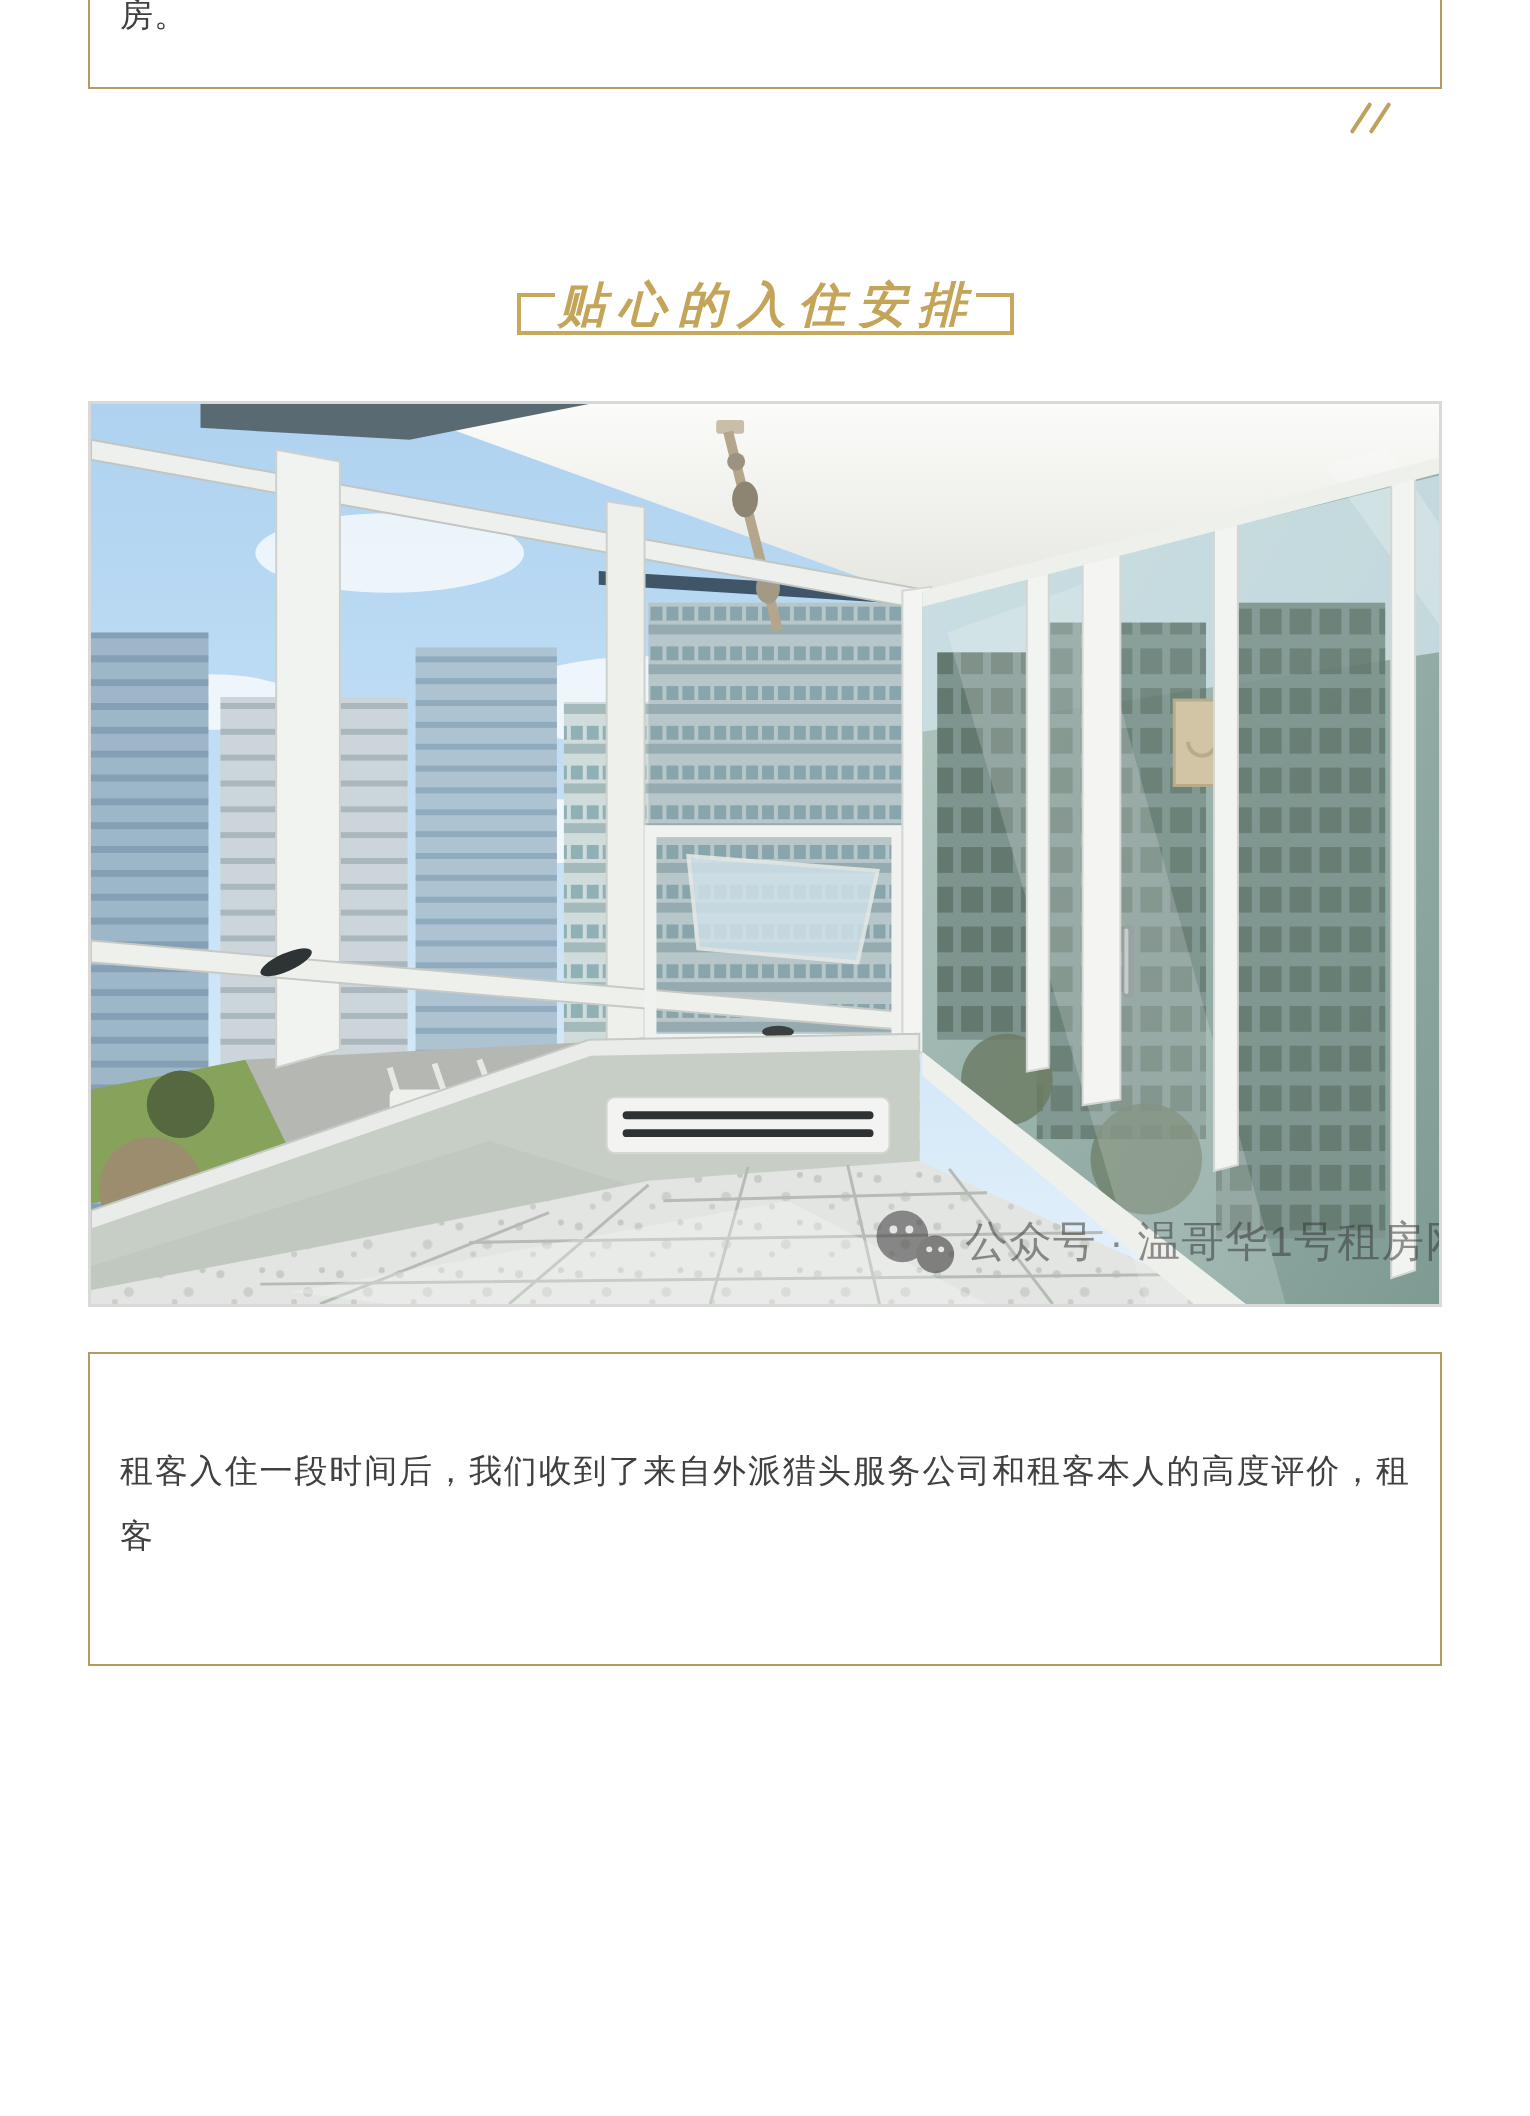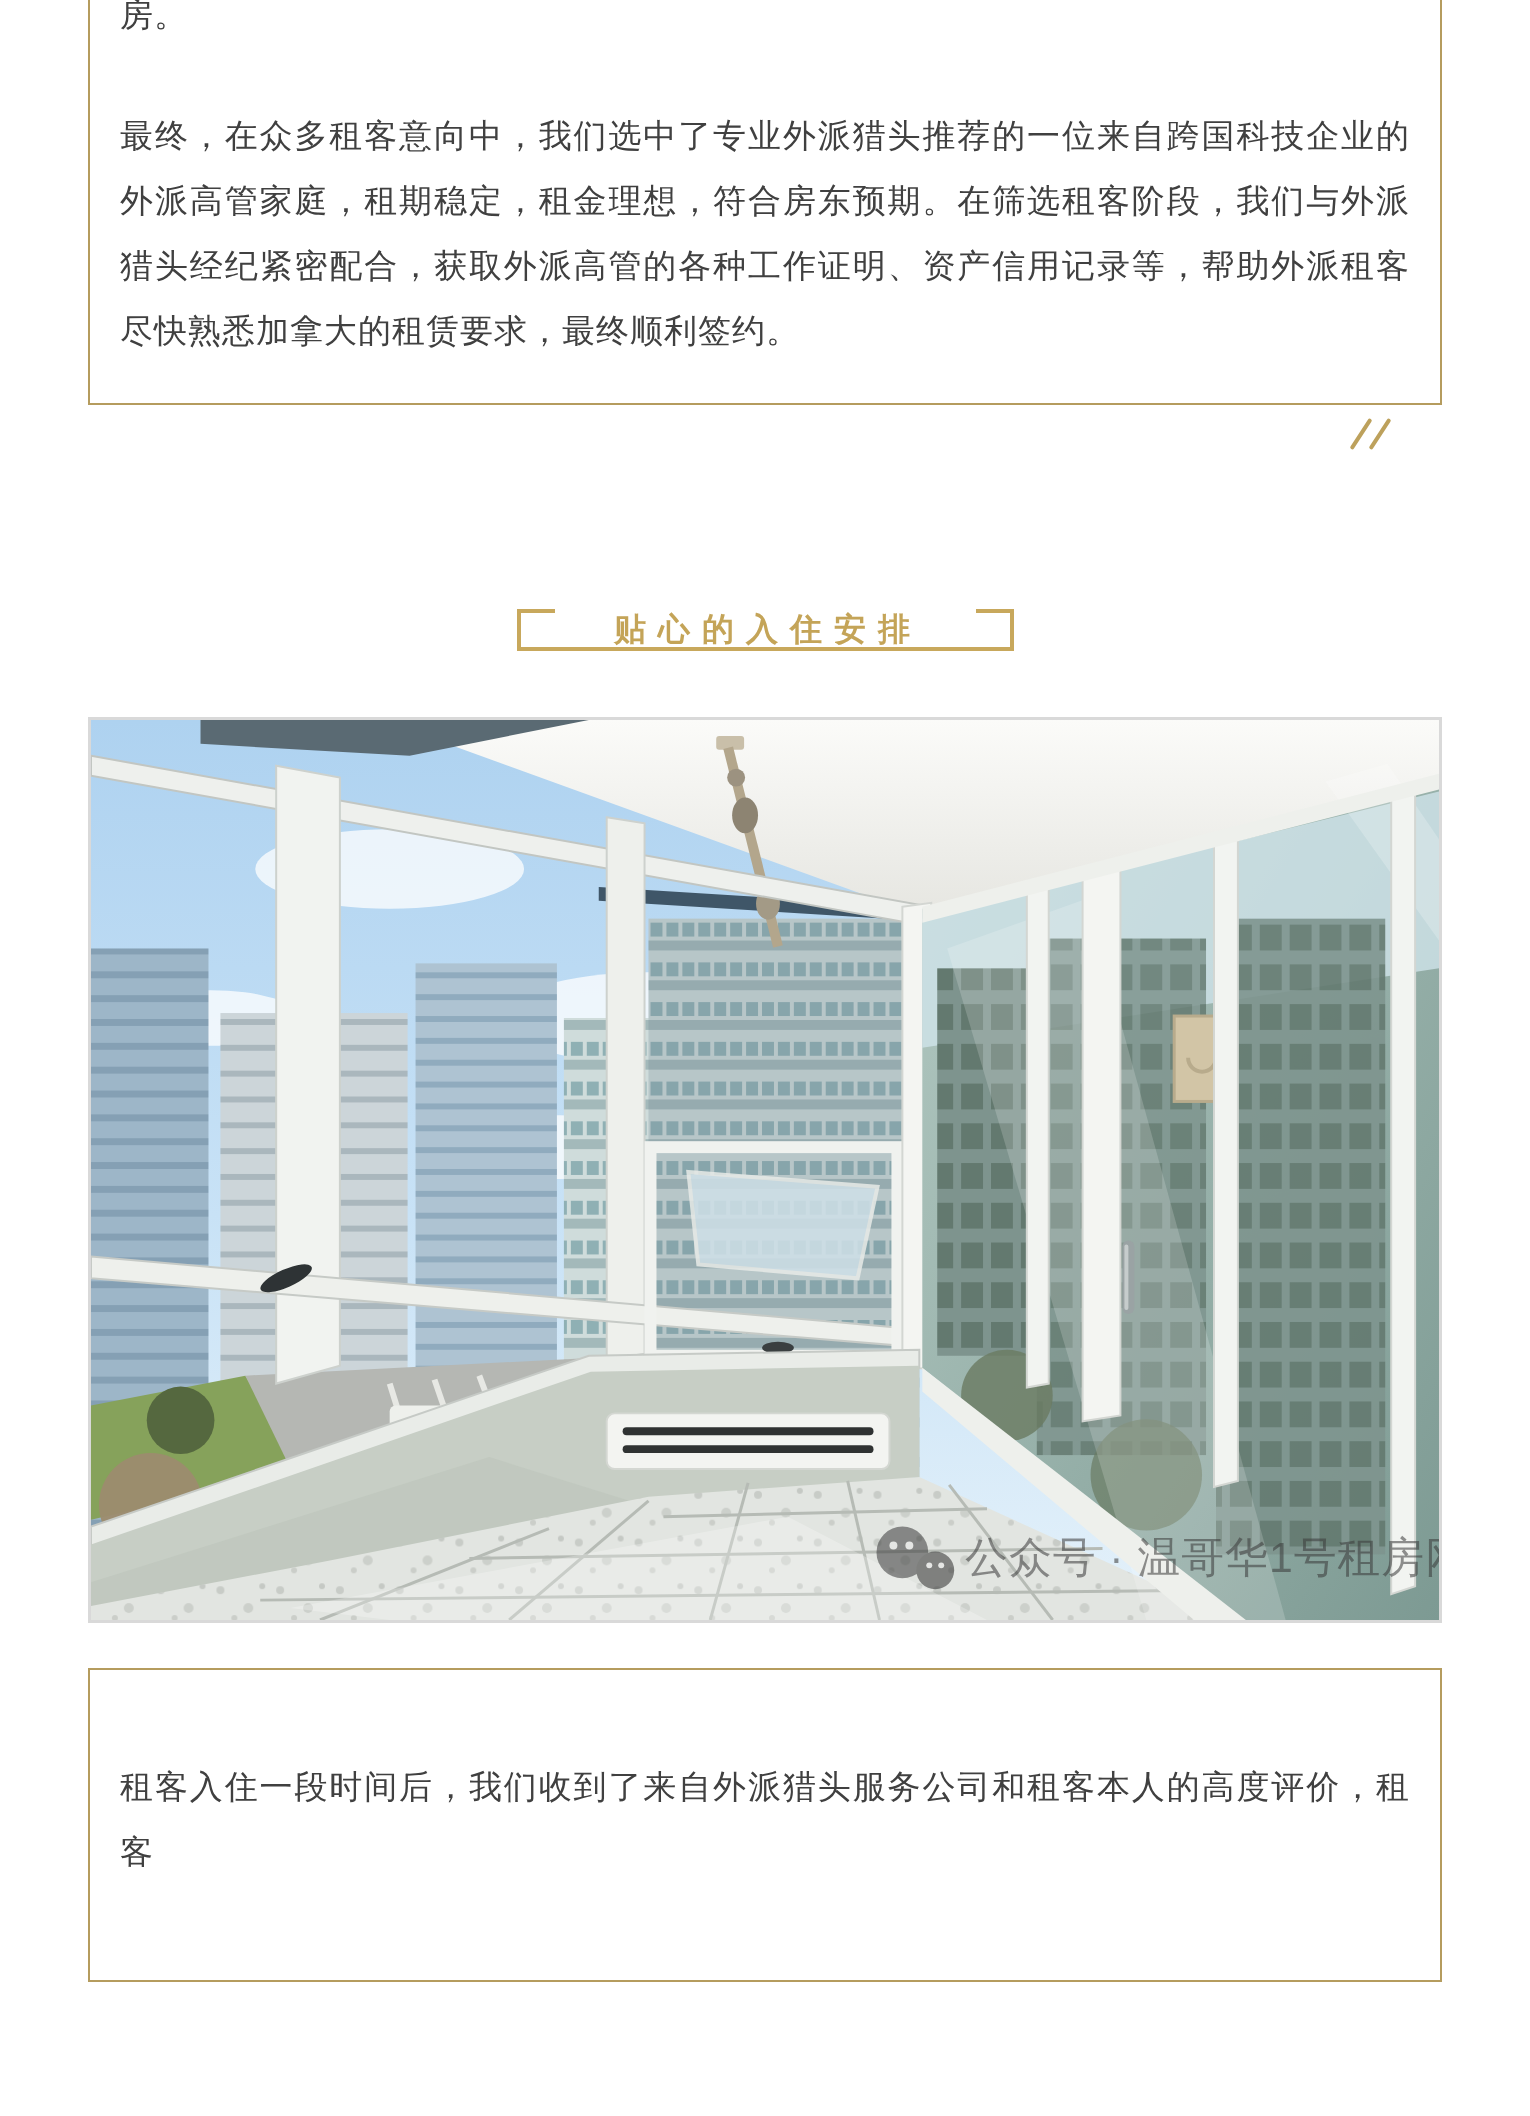--- a/index.html
+++ b/index.html
@@ -34,40 +34,40 @@
   .title-frame{
     position:relative;width:497px;height:38px;
     margin:156px auto 0;
     border-bottom:4px solid #c8a85c;
   }
   .bracket{position:absolute;top:0;bottom:0;width:34px;}
   .bracket.left{left:0;border-top:4px solid #c8a85c;border-left:4px solid #c8a85c;}
   .bracket.right{right:0;border-top:4px solid #c8a85c;border-right:4px solid #c8a85c;}
   .section-title{
     position:absolute;left:50%;bottom:2px;transform:translateX(-50%);
-    font-size:32px;font-weight:bold;line-height:1;
+    font-size:48px;font-weight:bold;line-height:1;
     letter-spacing:12px;text-indent:6px;white-space:nowrap;
     color:#c4a458;
+    font-style:italic;
   }
   .photo-frame{
     margin-top:66px;width:1354px;height:906px;
     border:3px solid #d9d9d9;box-sizing:border-box;background:#dcebf6;
   }
   .photo-frame svg{display:block;width:100%;height:100%;}
   .box2{margin-top:45px;padding-top:22px;padding-bottom:96px;}
   .box2 .para2{margin-top:62px;}
 </style>
 </head>
 <body>
 
 <div class="content">
 
   <div class="gold-box box1">
     <p class="tail">房。</p>
-    <p class="para">最终，在众多租客意向中，我们选中了专业外派猎头推荐的一位来自跨国科技企业的外派高管家庭，租期稳定，租金理想，符合房东预期。在筛选租客阶段，我们与外派猎头经纪紧密配合，获取外派高管的各种工作证明、资产信用记录等，帮助外派租客尽快熟悉加拿大的租赁要求，最终顺利签约。</p>
   </div>
 
   <div class="slash-row">
     <span class="slash"></span>
     <span class="slash"></span>
   </div>
 
   <div class="title-frame">
     <span class="bracket left"></span>
     <span class="bracket right"></span>

